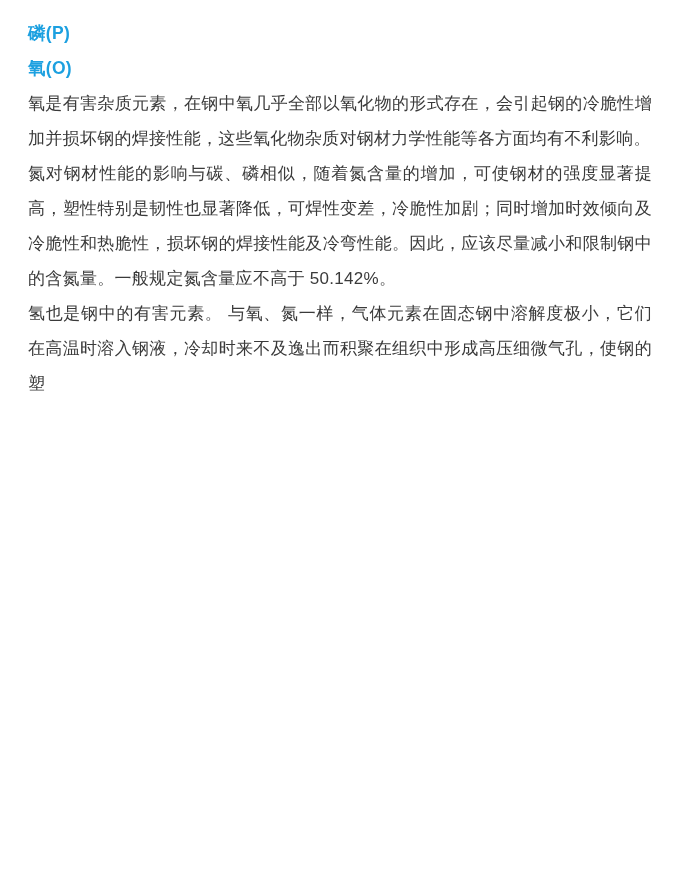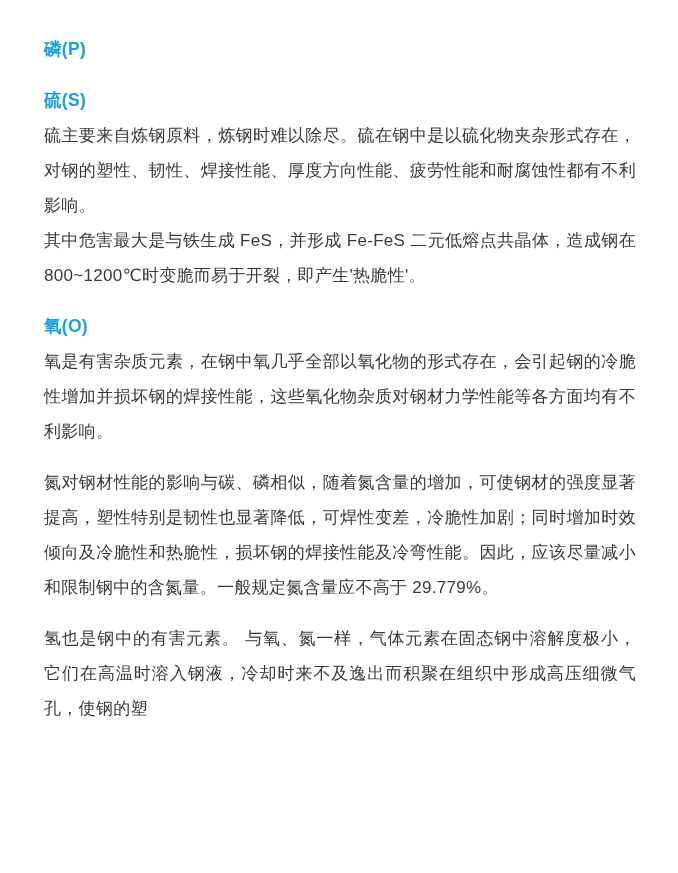--- a/index.html
+++ b/index.html
@@ -14,21 +14,21 @@
     box-sizing: border-box;
     padding: 16px 26px 0 28px;
     overflow: hidden;
     background: #ffffff;
     font-family: "Liberation Sans", "DejaVu Sans", sans-serif;
     font-size: 17px;
     line-height: 35px;
     color: #3a3a3a;
     letter-spacing: 0.3px;
   }
-  .section { margin: 16px; }
+  .section { margin: 0; }
   .section-heading {
     margin: 0;
     font-size: 17.5px;
     line-height: 35px;
     font-weight: 700;
     color: #1ca0e0;
     text-align: left;
   }
   .para {
     margin: 0;
@@ -39,32 +39,27 @@
 </style>
 </head>
 <body>
 
 <div class="page">
 
   <div class="section">
     <h2 class="section-heading">磷(P)</h2>
   </div>
 
-  <div class="section">
-    <h2 class="section-heading">硫(S)</h2>
-    <p class="para">硫主要来自炼钢原料，炼钢时难以除尽。硫在钢中是以硫化物夹杂形式存在，对钢的塑性、韧性、焊接性能、厚度方向性能、疲劳性能和耐腐蚀性都有不利影响。</p>
-    <p class="para">其中危害最大是与铁生成 FeS，并形成 Fe-FeS 二元低熔点共晶体，造成钢在800~1200℃时变脆而易于开裂，即产生'热脆性'。</p>
-  </div>
 
   <div class="section">
     <h2 class="section-heading">氧(O)</h2>
     <p class="para">氧是有害杂质元素，在钢中氧几乎全部以氧化物的形式存在，会引起钢的冷脆性增加并损坏钢的焊接性能，这些氧化物杂质对钢材力学性能等各方面均有不利影响。</p>
   </div>
 
   <div class="section">
-    <p class="para">氮对钢材性能的影响与碳、磷相似，随着氮含量的增加，可使钢材的强度显著提高，塑性特别是韧性也显著降低，可焊性变差，冷脆性加剧；同时增加时效倾向及冷脆性和热脆性，损坏钢的焊接性能及冷弯性能。因此，应该尽量减小和限制钢中的含氮量。一般规定氮含量应不高于 29.779%。</p>
+    <p class="para">氮对钢材性能的影响与碳、磷相似，随着氮含量的增加，可使钢材的强度显著提高，塑性特别是韧性也显著降低，可焊性变差，冷脆性加剧；同时增加时效倾向及冷脆性和热脆性，损坏钢的焊接性能及冷弯性能。因此，应该尽量减小和限制钢中的含氮量。一般规定氮含量应不高于 50.142%。</p>
   </div>
 
   <div class="section">
     <p class="para">氢也是钢中的有害元素。 与氧、氮一样，气体元素在固态钢中溶解度极小，它们在高温时溶入钢液，冷却时来不及逸出而积聚在组织中形成高压细微气孔，使钢的塑</p>
   </div>
 
 </div>
 
 </body></html>

